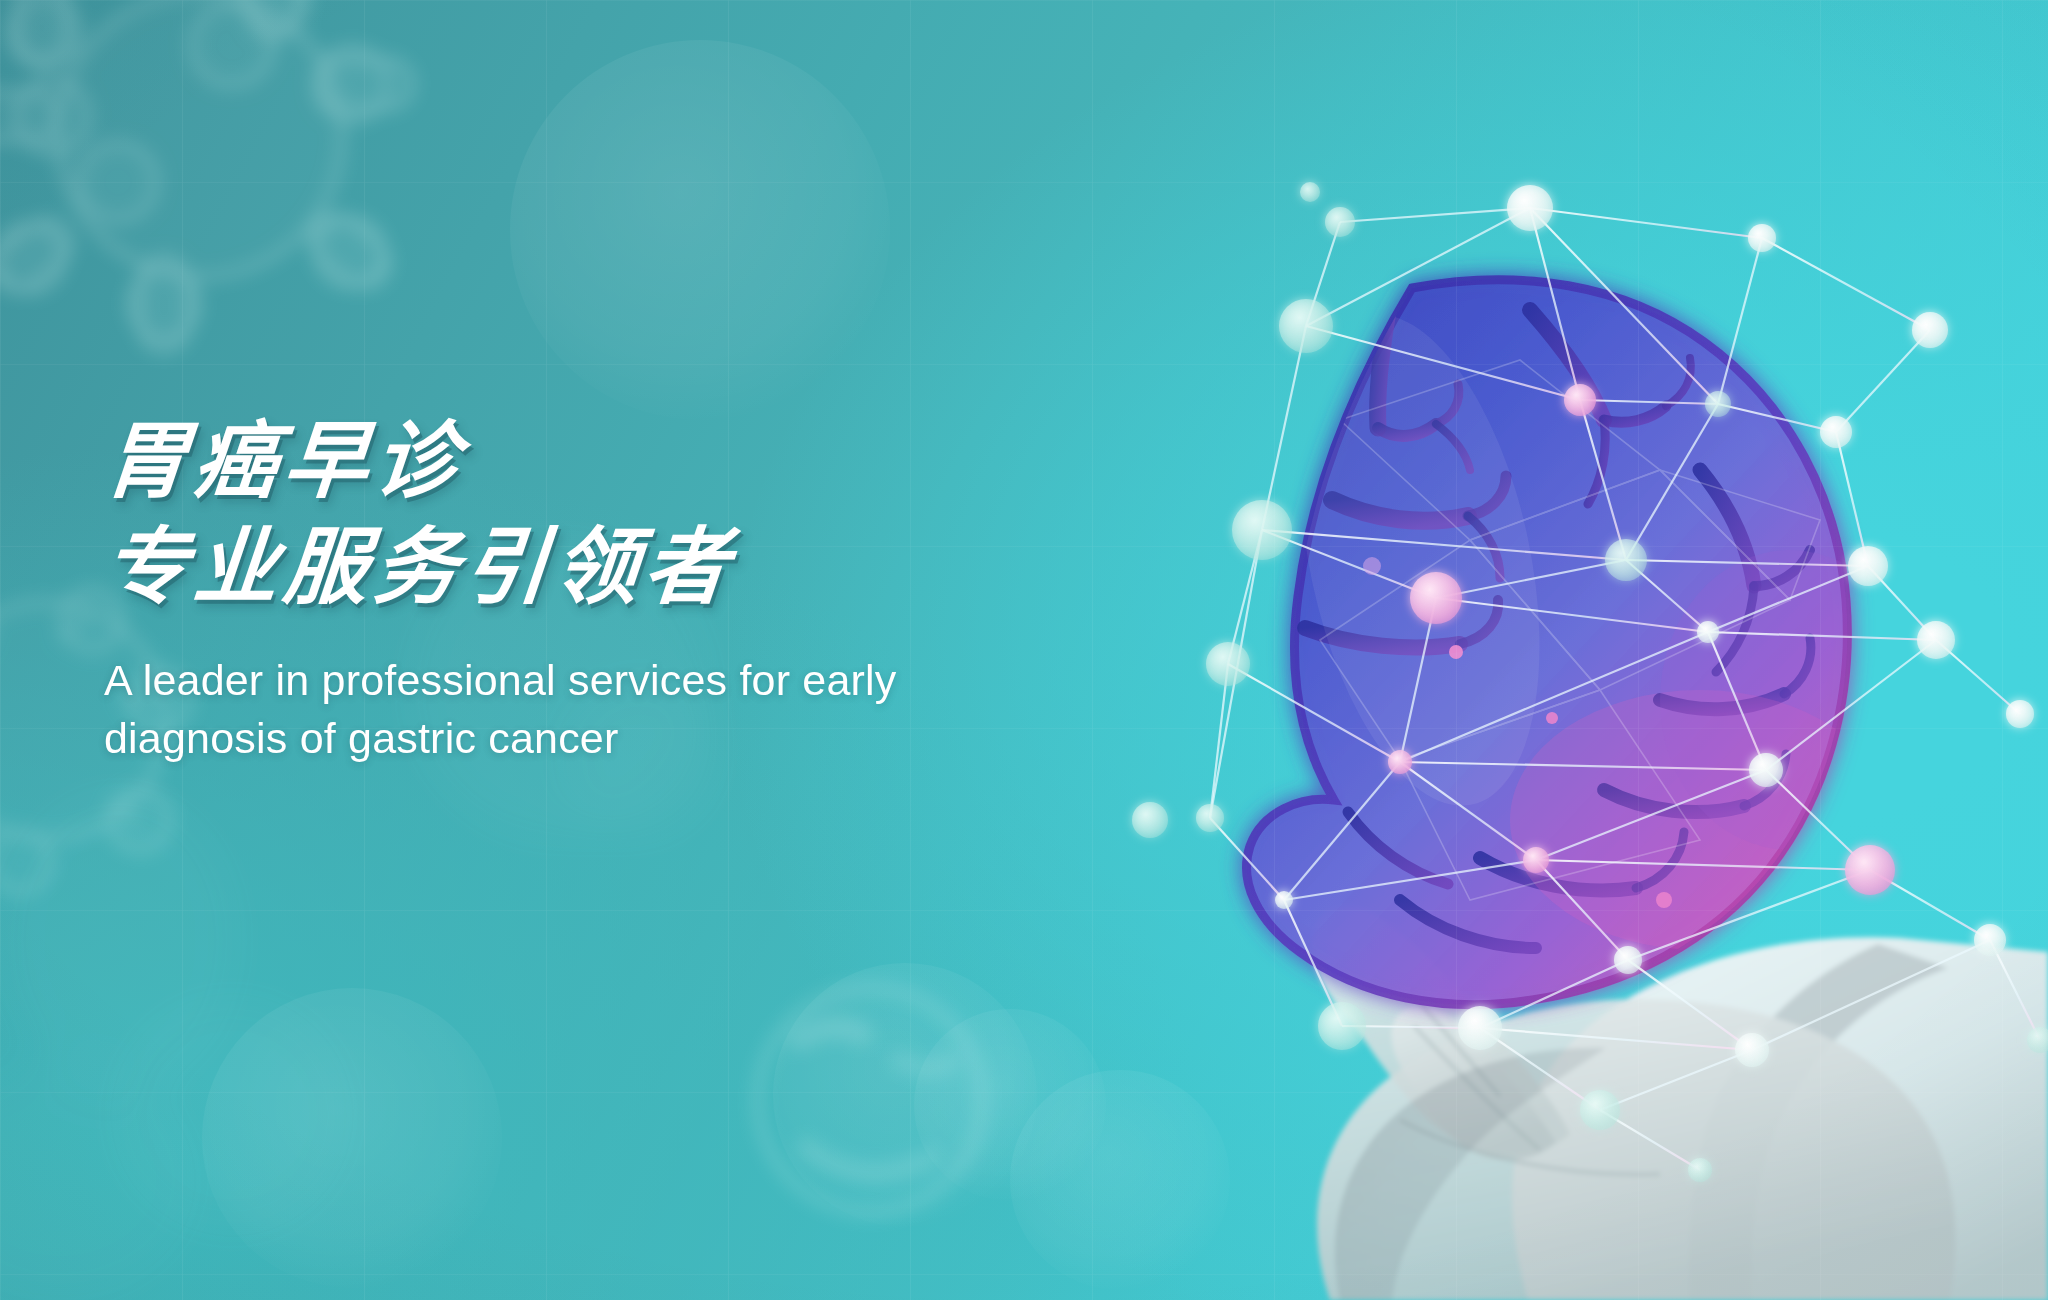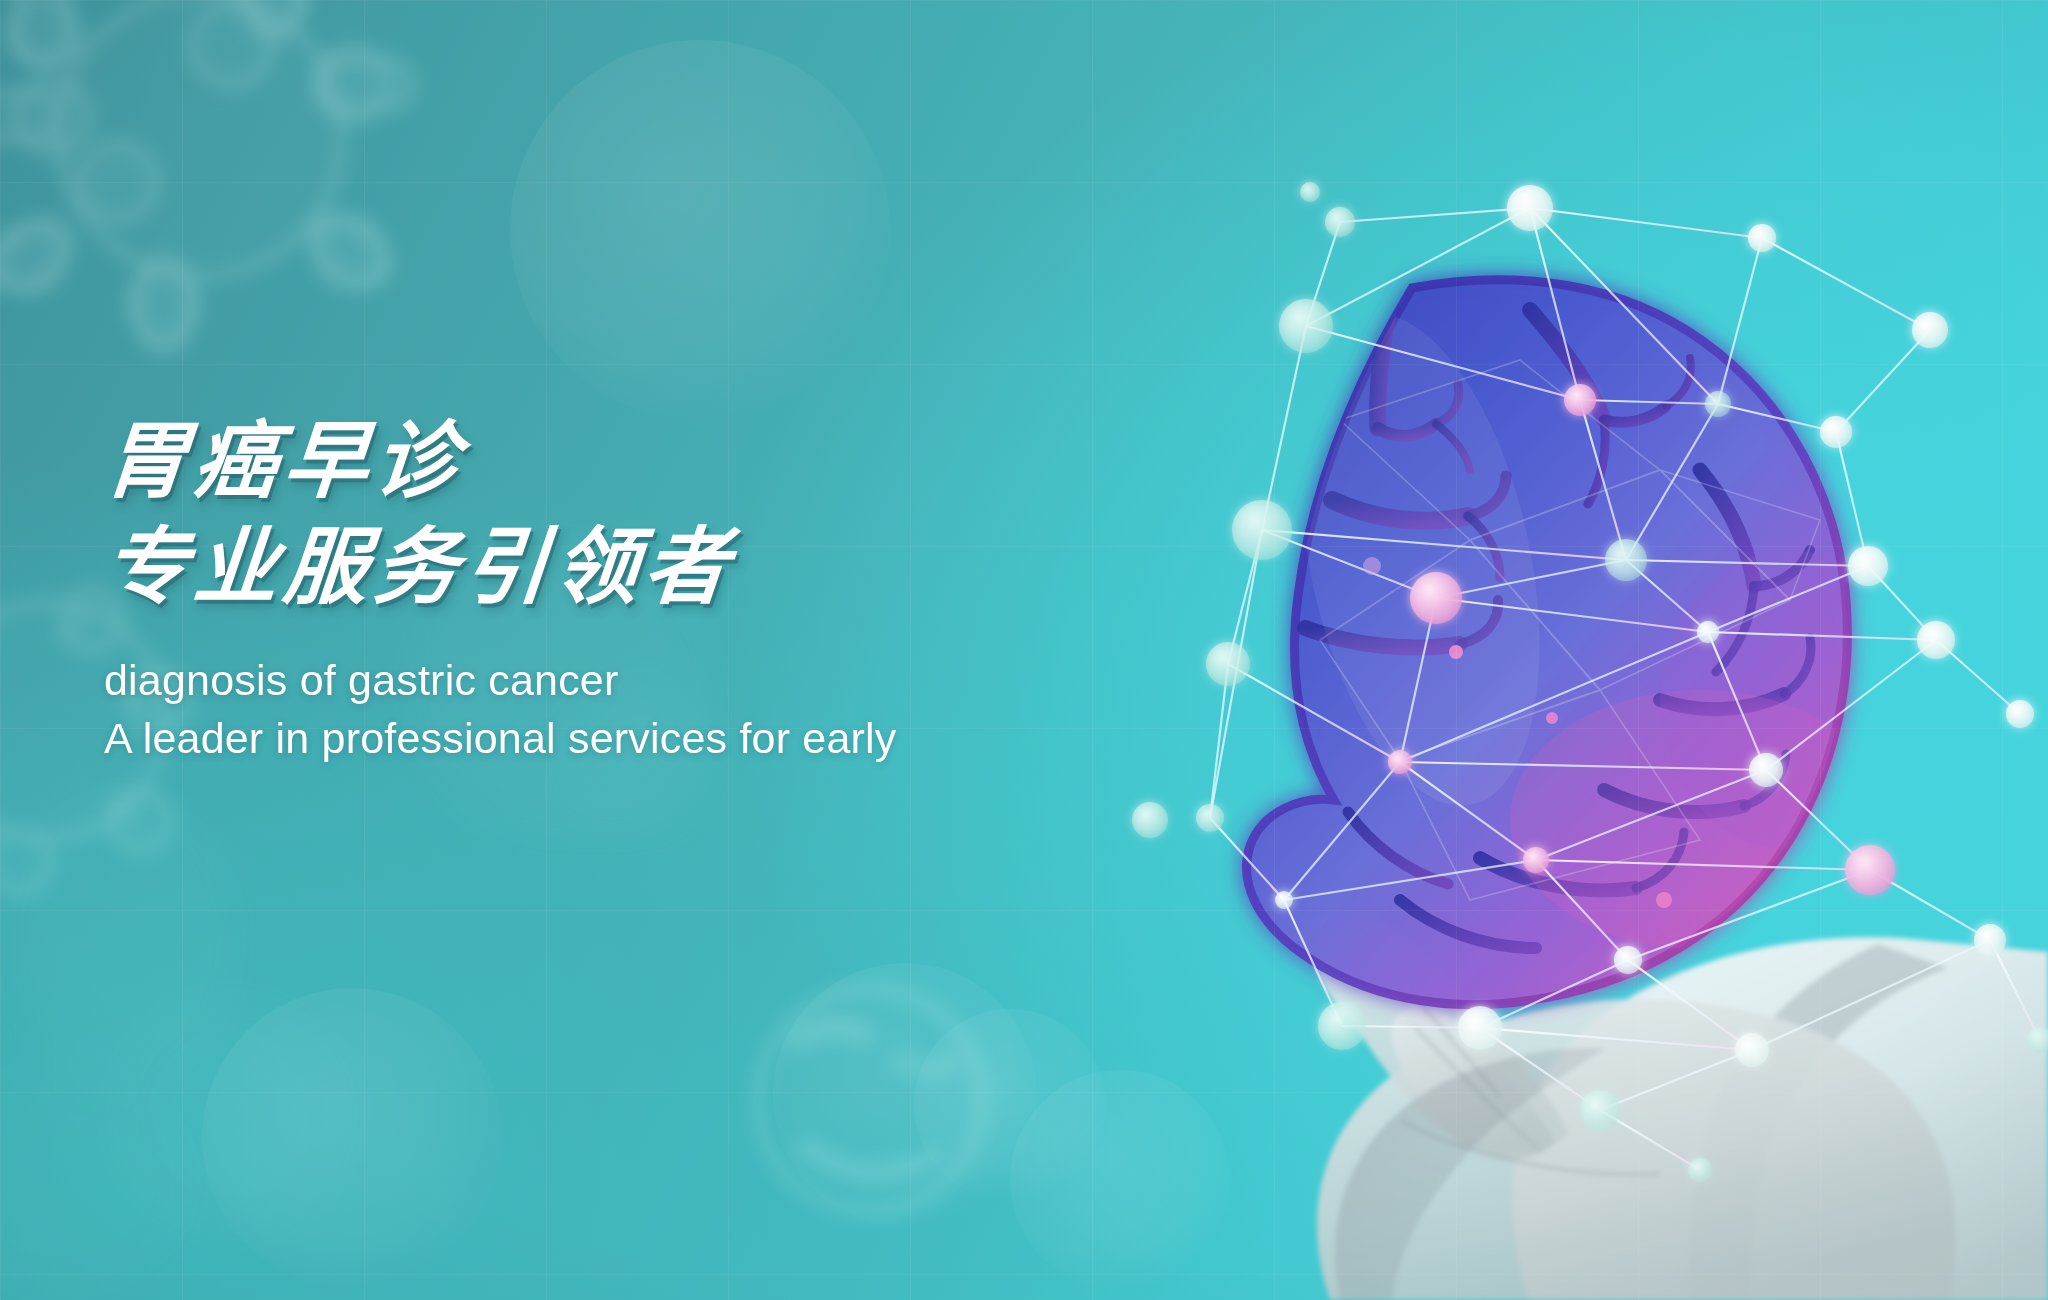--- a/index.html
+++ b/index.html
@@ -483,18 +483,18 @@
     </g>
   </svg>
 
   <div class="bg-vignette"></div>
   <div class="bg-grid"></div>
 
   <div class="text-block">
     <div class="headline line1">胃癌早诊</div>
     <div class="headline line2">专业服务引领者</div>
     <div class="subhead">
+      <span class="sub-line">A leader in professional services for early</span>
       <span class="sub-line">diagnosis of gastric cancer</span>
-      <span class="sub-line">A leader in professional services for early</span>
     </div>
   </div>
 
 </div>
 
 </body></html>

